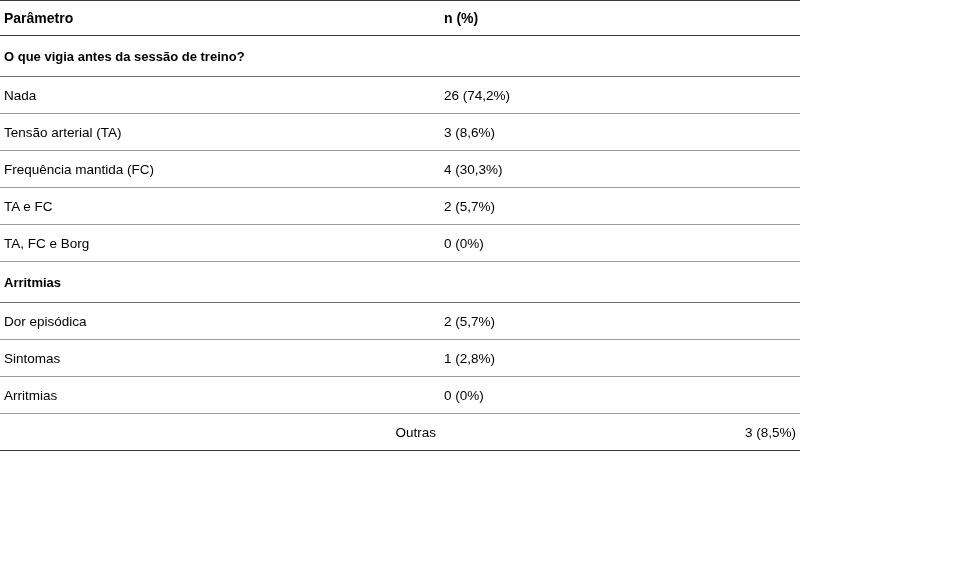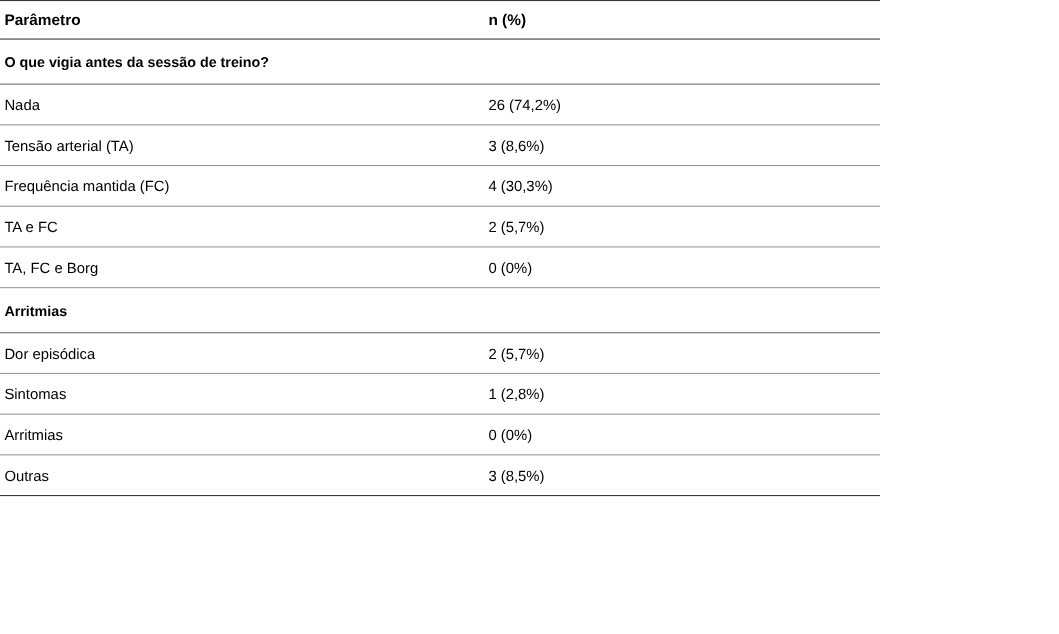--- a/index.html
+++ b/index.html
@@ -53,20 +53,21 @@
     border-bottom: 1.1px solid #6f6f6f;
   }
 
   tr.data-row td {
     height: 36px;
     border-bottom: 1.1px solid #9a9a9a;
     font-size: 13.5px;
   }
   tr.data-row.last-row td {
     border-bottom: 1.6px solid #3a3a3a;
+    text-align: right;
   }
 </style>
 </head>
 <body>
 
 <div class="table-wrap">
   <table class="data-table">
     <colgroup>
       <col class="c-param">
       <col class="c-value">

